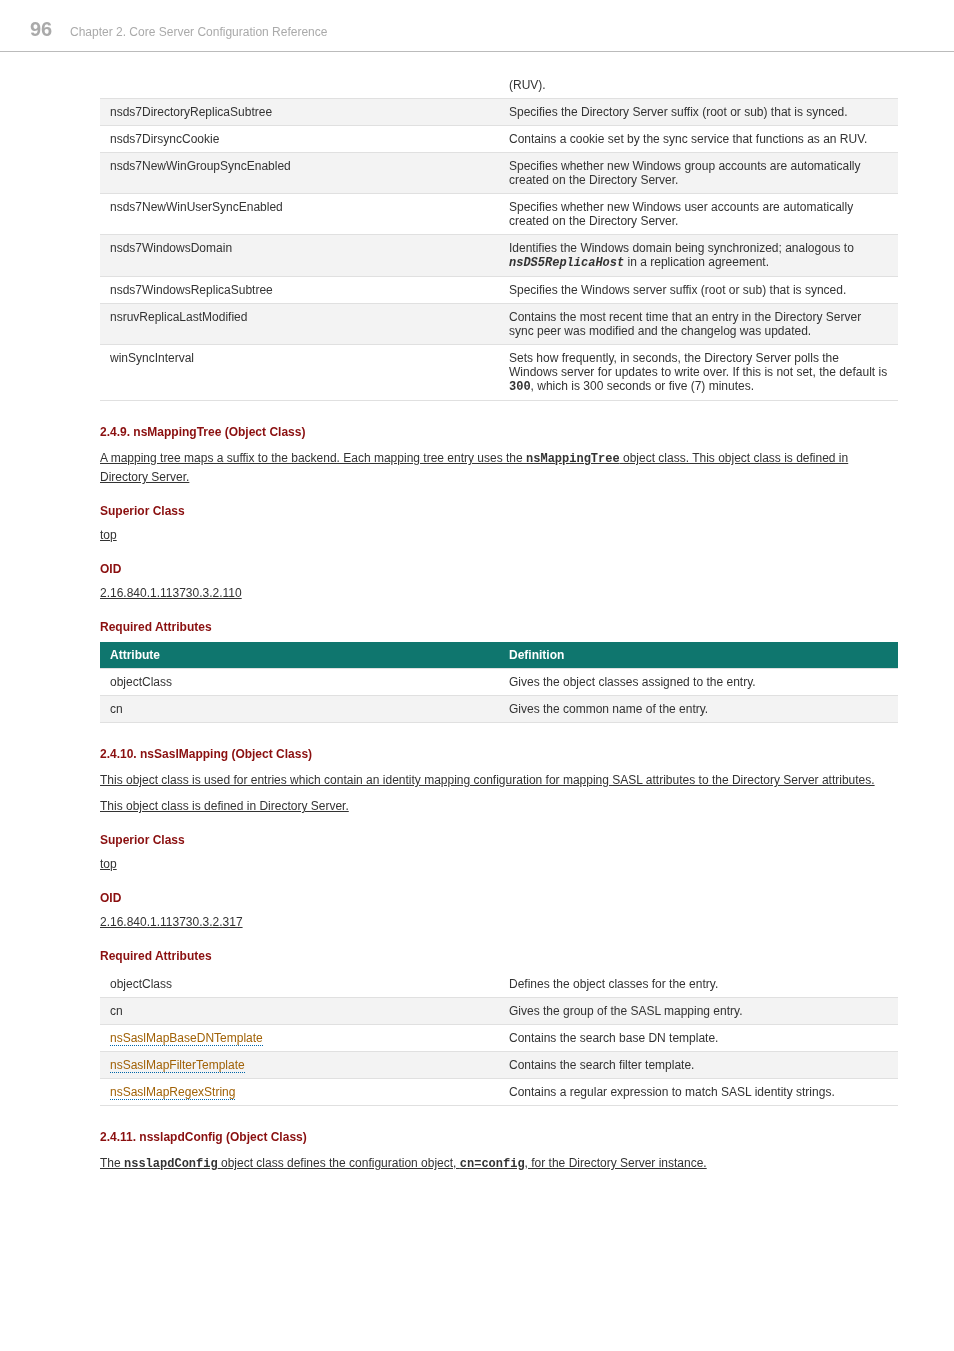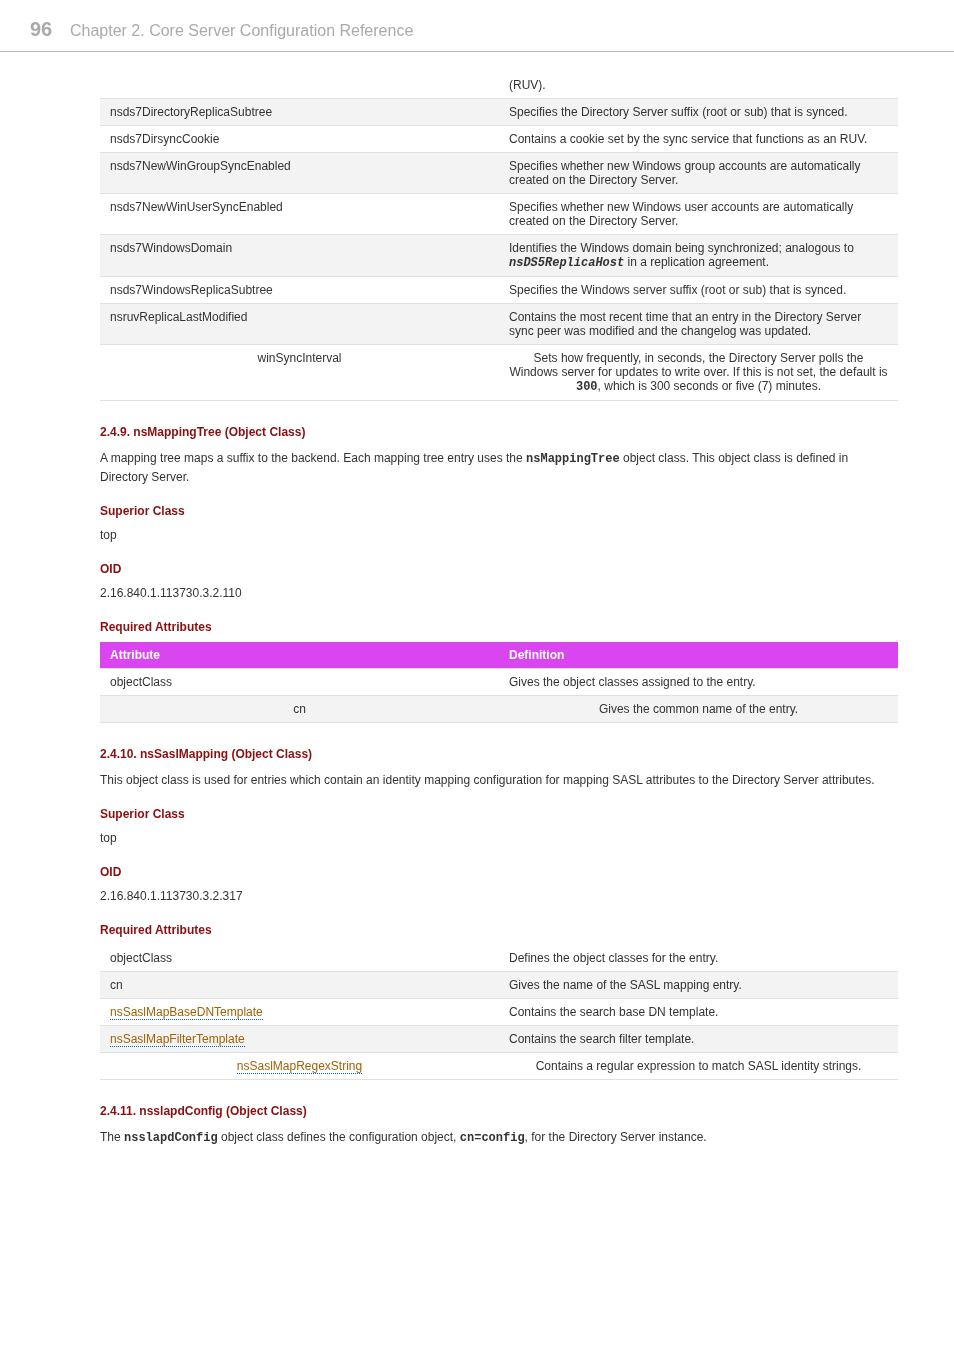--- a/index.html
+++ b/index.html
@@ -1,35 +1,35 @@
 <!DOCTYPE html>
 <html><head>
 <meta charset="utf-8">
 <style>
   * { margin: 0; padding: 0; box-sizing: border-box; }
   body { font-family: Arial, Helvetica, sans-serif; font-size: 12px; color: #333; background: #fff; }
   .page { width: 954px; margin: 0 auto; padding: 0; }
   .header-line { border-bottom: 1px solid #bbb; padding: 18px 3px 10px 0; display: flex; align-items: baseline; }
   .page-num { font-size: 20px; font-weight: bold; color: #aaa; width: 70px; text-align: left; padding-left: 30px; }
-  .chapter-title { font-size: 16px; color: #aaa; font-weight: normal; }
+  .chapter-title { font-size: 12px; color: #aaa; font-weight: normal; }
   .content { padding: 20px 56px 40px 100px; }
   table { width: 100%; border-collapse: collapse; margin-bottom: 20px; }
   td, th { padding: 6px 10px; text-align: left; vertical-align: top; font-size: 12px; border-bottom: 1px solid #e0e0e0; }
   tr.alt { background: #f3f3f3; }
   th { font-weight: bold; }
-  thead.red th { background: #d946ef; color: #fff; font-weight: bold; }
+  thead.red th { background: #0f766e; color: #fff; font-weight: bold; }
   .section-head { color: #8a0f0f; font-weight: bold; font-size: 12px; margin: 24px 0 10px 0; }
   .sub-head { color: #8a0f0f; font-weight: bold; font-size: 12px; margin: 18px 0 8px 0; }
-  p { font-size: 12px; margin: 8px 0; line-height: 1.5; }
+  p { font-size: 12px; margin: 8px 0; line-height: 1.5; text-decoration: underline; }
   .mono { font-family: "Courier New", monospace; font-weight: bold; }
   .mono-italic { font-family: "Courier New", monospace; font-style: italic; font-weight: bold; }
   .link { color: #a16207; border-bottom: 1px dotted #0066aa; cursor: pointer; }
   .top-val { margin: 6px 0 2px 0; }
   .first-table td { border-top: none; }
-  .last-row td { border-bottom: 1px solid #e0e0e0; text-align: center; }
+  .last-row td { border-bottom: 1px solid #e0e0e0; }
   .col-left { width: 50%; }
 </style>
 </head>
 <body>
 
 <div class="page">
   <div class="header-line">
     <span class="page-num">96</span>
     <span class="chapter-title">Chapter 2. Core Server Configuration Reference</span>
   </div>
@@ -101,37 +101,38 @@
         </tr>
         <tr class="alt last-row">
           <td class="col-left">cn</td>
           <td>Gives the common name of the entry.</td>
         </tr>
       </tbody>
     </table>
 
     <div class="section-head">2.4.10. nsSaslMapping (Object Class)</div>
     <p>This object class is used for entries which contain an identity mapping configuration for mapping SASL attributes to the Directory Server attributes.</p>
+    <p>This object class is defined in Directory Server.</p>
 
     <div class="sub-head">Superior Class</div>
     <p class="top-val">top</p>
 
     <div class="sub-head">OID</div>
     <p class="top-val">2.16.840.1.113730.3.2.317</p>
 
     <div class="sub-head">Required Attributes</div>
     <table>
       <tbody>
         <tr>
           <td class="col-left">objectClass</td>
           <td>Defines the object classes for the entry.</td>
         </tr>
         <tr class="alt">
           <td class="col-left">cn</td>
-          <td>Gives the name of the SASL mapping entry.</td>
+          <td>Gives the group of the SASL mapping entry.</td>
         </tr>
         <tr>
           <td class="col-left"><span class="link">nsSaslMapBaseDNTemplate</span></td>
           <td>Contains the search base DN template.</td>
         </tr>
         <tr class="alt">
           <td class="col-left"><span class="link">nsSaslMapFilterTemplate</span></td>
           <td>Contains the search filter template.</td>
         </tr>
         <tr class="last-row">

